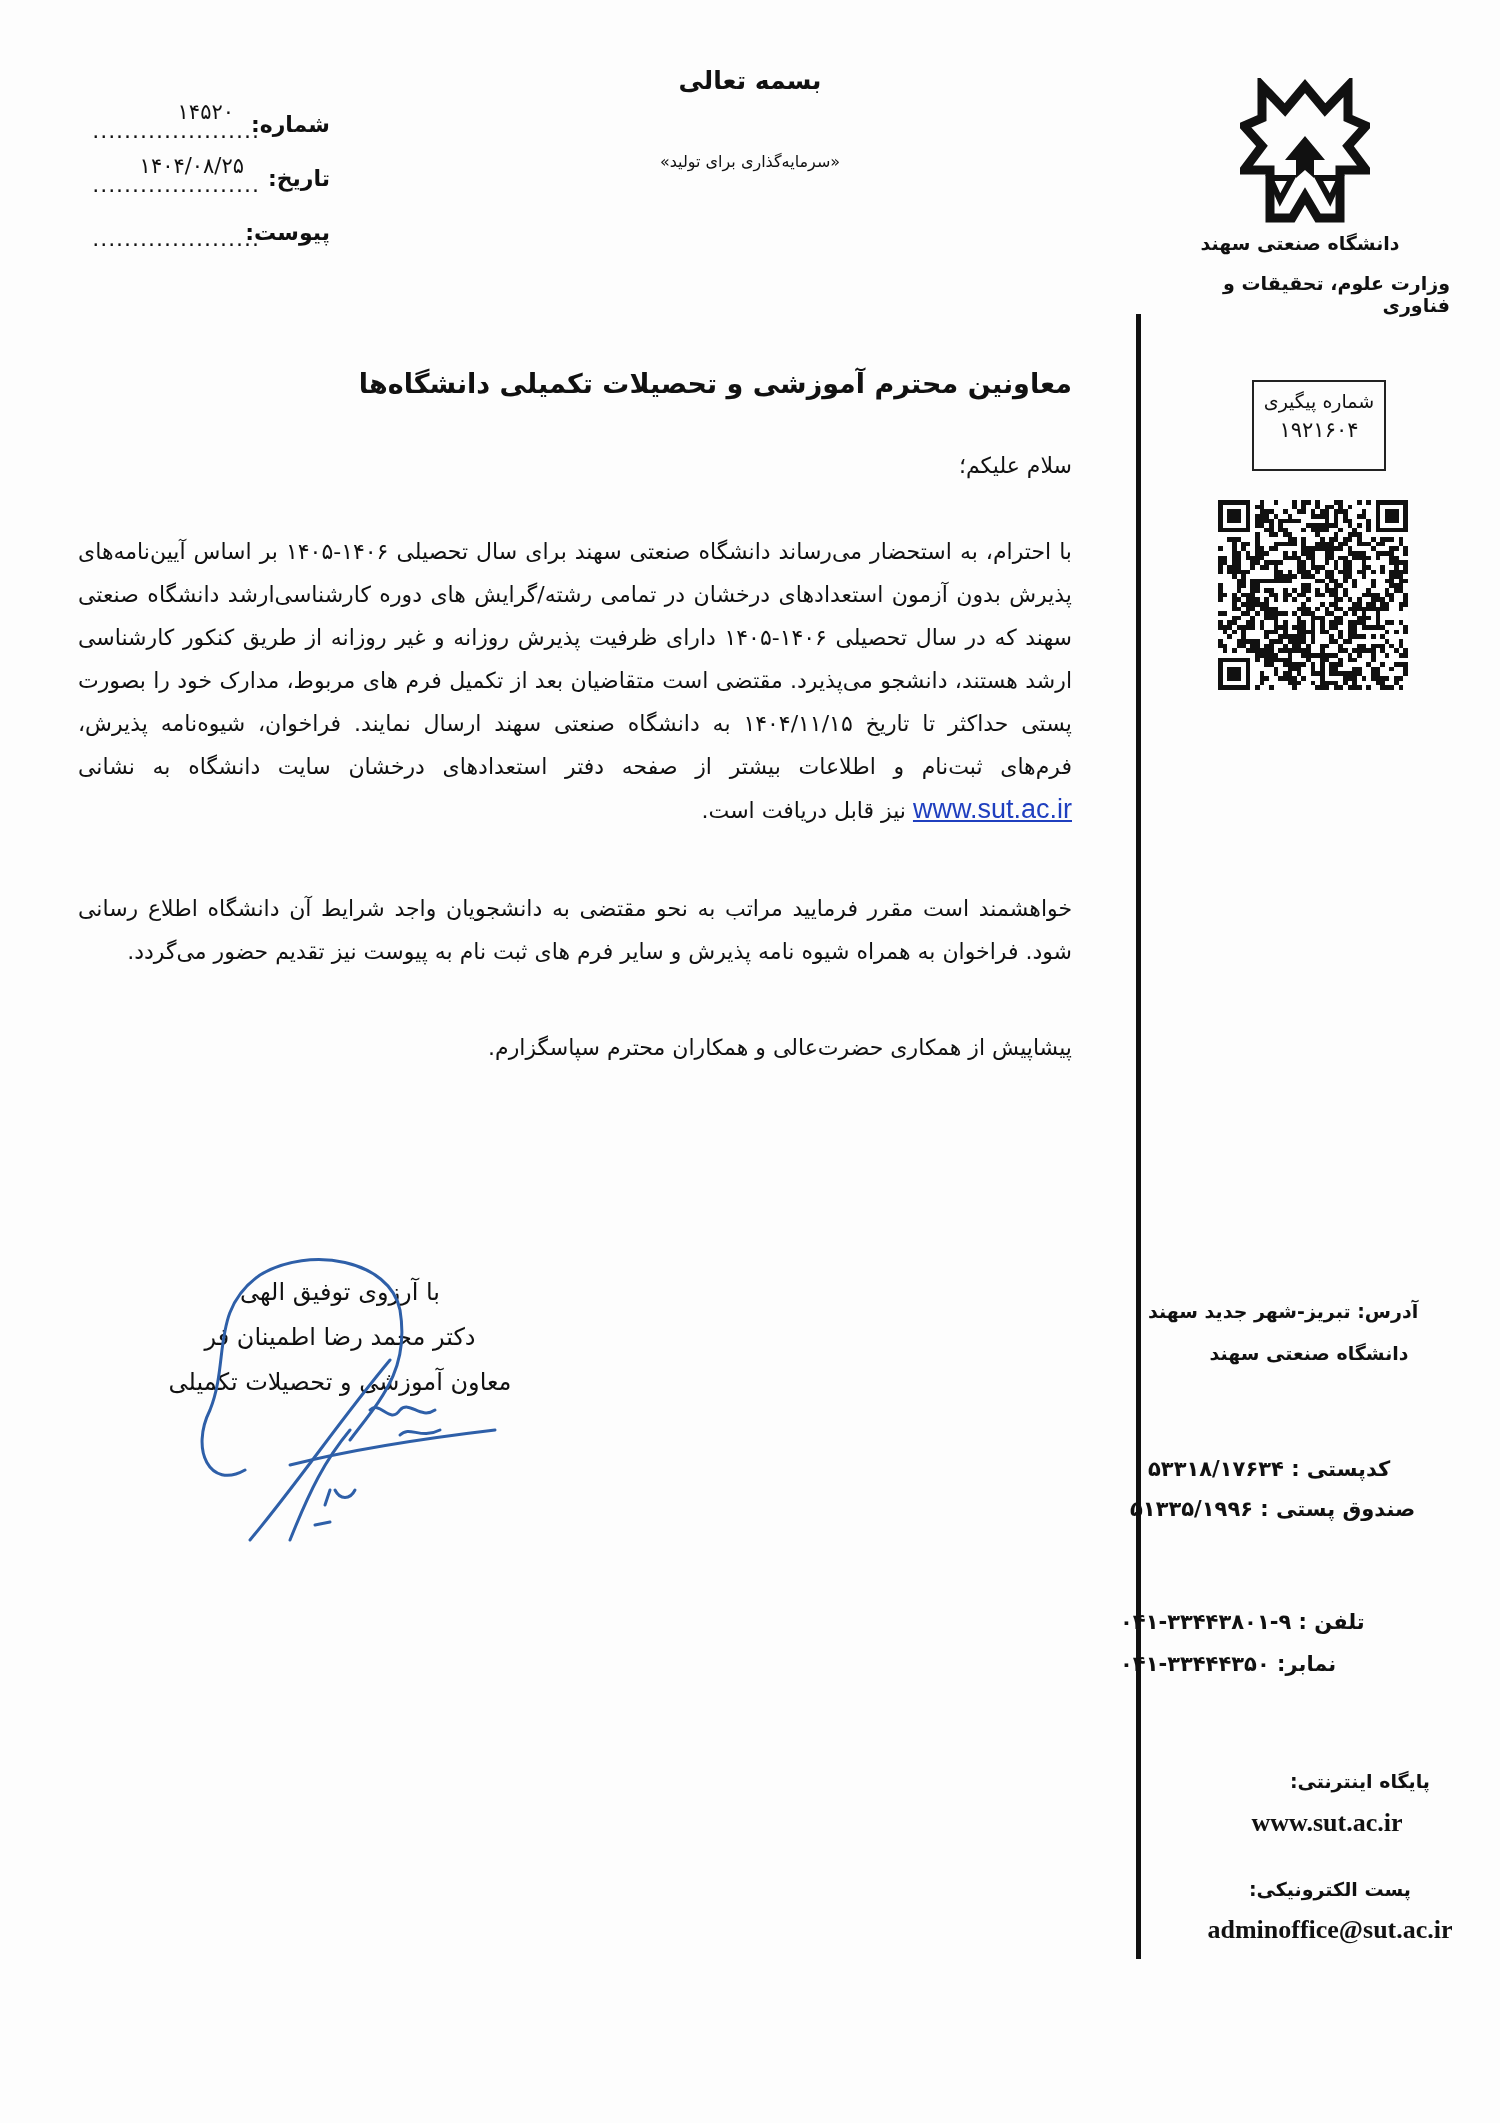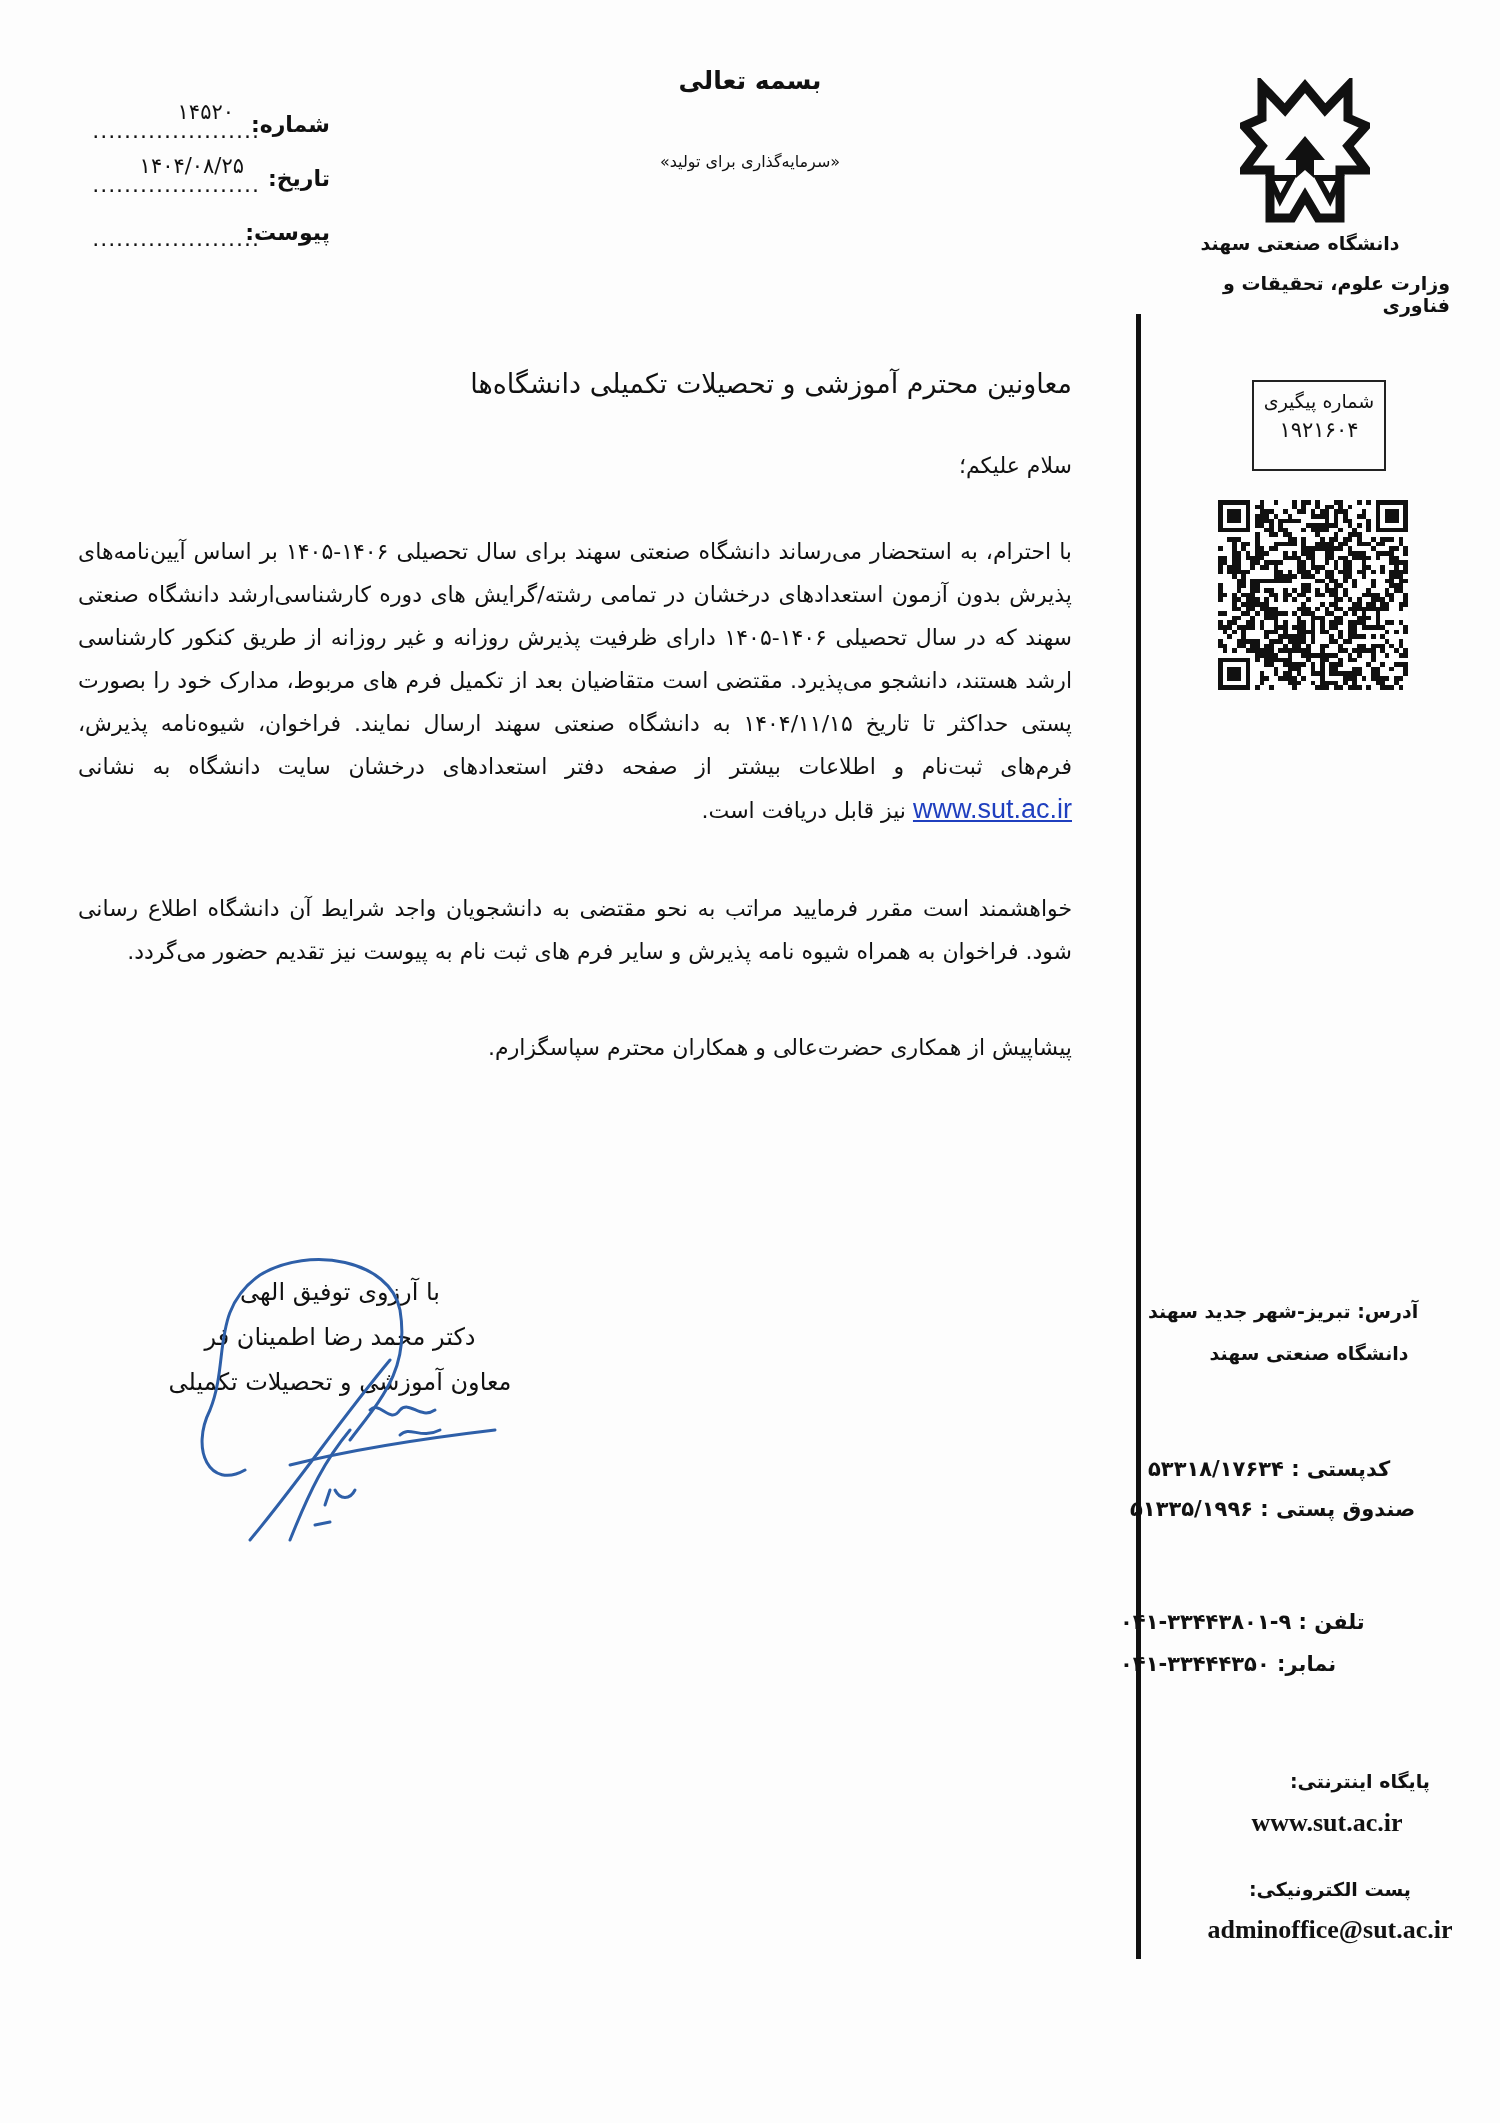--- a/index.html
+++ b/index.html
@@ -29,21 +29,21 @@
   #divider { left:1136px; top:314px; width:5px; height:1645px; background:#111; }
 
   
   #tracking-box { left:1252px; top:380px; width:130px; height:87px; border:2px solid #222; text-align:center; }
   #tracking-box .t1 { font-size:19px; margin-top:8px; }
   #tracking-box .t2 { font-size:21px; margin-top:6px; letter-spacing:1px; }
 
   #qr { left:1218px; top:500px; width:190px; height:190px; }
 
   
-  #recipient { right:428px; top:368px; font-size:27px; font-weight:normal; white-space:nowrap; }
+  #recipient { right:428px; top:368px; font-size:27px; font-weight:bold; white-space:nowrap; }
   #greeting { right:428px; top:453px; font-size:22px; white-space:nowrap; }
   #para1 { left:78px; width:994px; top:530px; font-size:22px; line-height:43px; text-align:justify; text-align-last:right; }
   #para1 a { color:#1f3fbf; text-decoration:underline; font-size:27px; font-family:"Liberation Sans", sans-serif; direction:ltr; unicode-bidi:embed; }
   #para2 { left:78px; width:994px; top:887px; font-size:22px; line-height:43px; text-align:justify; }
   #para3 { right:428px; top:1015px; font-size:22px; white-space:nowrap;margin-top:20px; }
 
   
   #sig-block { left:130px; width:420px; top:1270px; text-align:center; font-size:24px; line-height:45px; }
   #sig-scribble { left:150px; top:1250px; width:440px; height:300px; }
 

